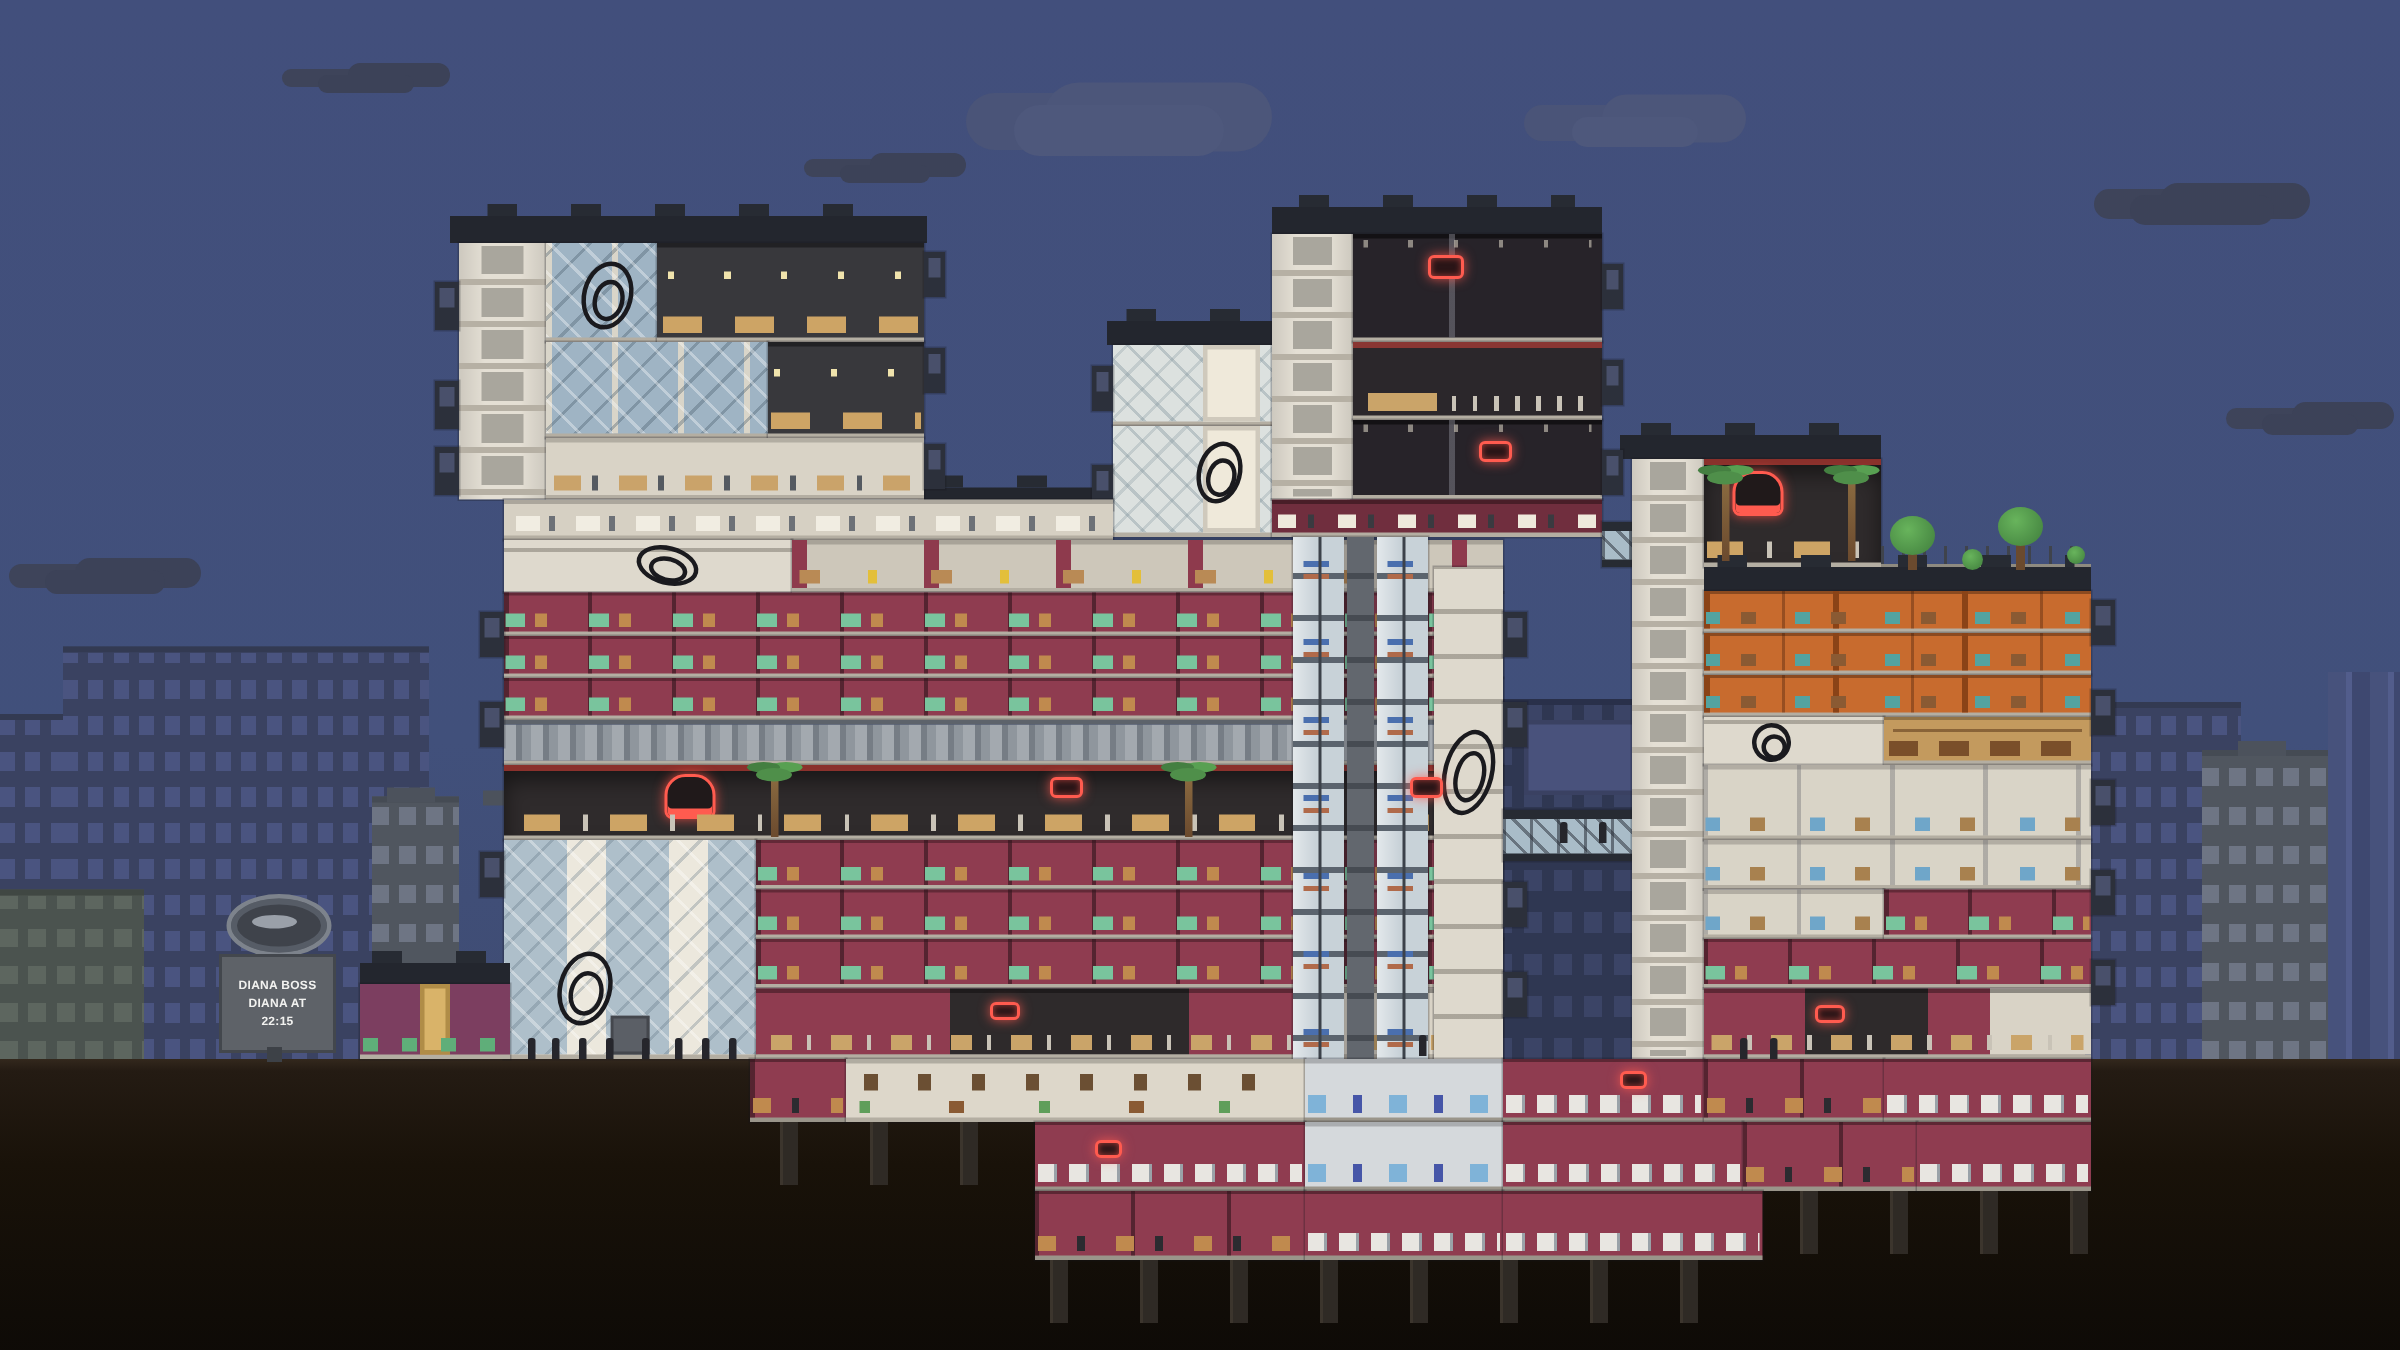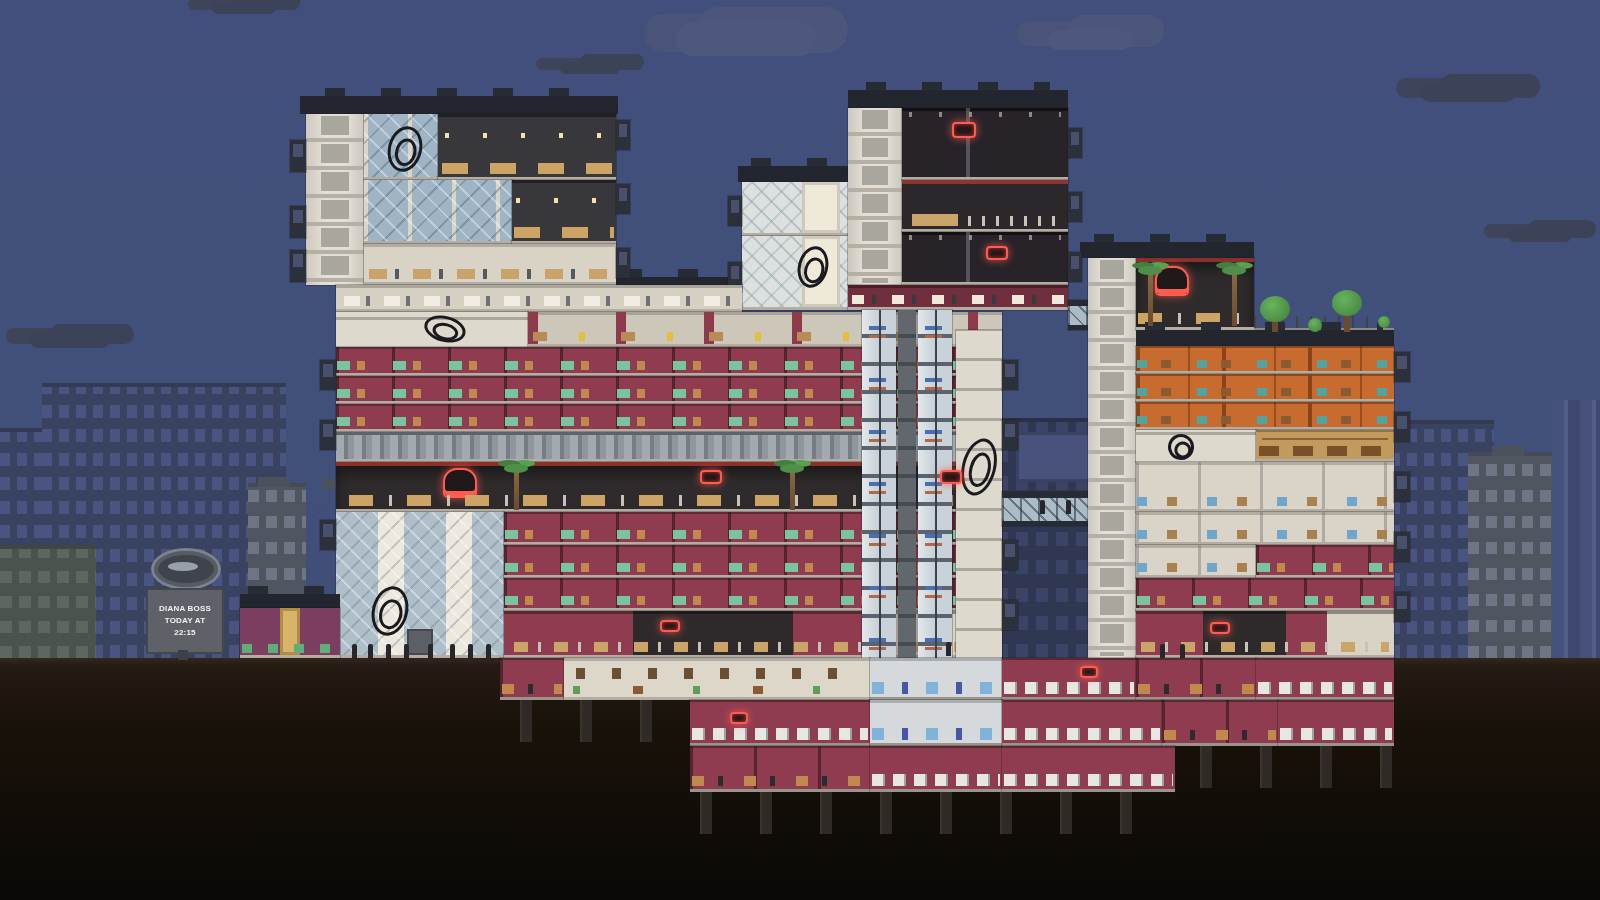--- a/index.html
+++ b/index.html
@@ -1,19 +1,19 @@
 <!DOCTYPE html>
 <html><head>
 <meta charset="utf-8">
 <style>
   html,body{margin:0;padding:0;background:#2b3350;}
   #viewport{position:relative;width:1600px;height:900px;overflow:hidden;
     background:linear-gradient(180deg,#424f7c 0%,#41507b 55%,#3f4c73 78%,#3d4a70 100%);
     font-family:"Liberation Sans",sans-serif;}
-  #scene{position:absolute;inset:0;}
+  #scene{position:absolute;inset:0;margin-top:48px;}
   .blk,.cloud,.d-spiral,.d-palm,.d-tree,.d-shrub,.d-neon,.fig,.pillar{position:absolute;box-sizing:border-box;}
   .blk{outline:1px solid rgba(20,22,30,.28);}
 
   
   .k-bg-navy{background-color:#3a4261;border-top:4px solid #333a52;outline:none;
     background-image:repeating-linear-gradient(90deg,transparent 0 10px,#3a4261 10px 17px),
       repeating-linear-gradient(0deg,#4a5480 0 13px,#3a4261 13px 24px);}
   .k-bg-gray{background-color:#50565f;border-top:4px solid #454b54;outline:none;
     background-image:repeating-linear-gradient(90deg,transparent 0 11px,#50565f 11px 18px),
       repeating-linear-gradient(0deg,#6e7584 0 12px,#50565f 12px 26px);}
@@ -360,19 +360,19 @@
       <div class="fig" style="left: 486px; top: 644px;"></div>
       <div class="fig" style="left: 946px; top: 642px;"></div>
       <div class="fig" style="left: 1160px; top: 644px;"></div>
       <div class="fig" style="left: 1180px; top: 644px;"></div>
       <div class="fig" style="left: 1040px; top: 500px;"></div>
       <div class="fig" style="left: 1066px; top: 500px;"></div>
       <div id="billboard">
       <div class="bb-topper"></div>
       <div class="bb-board">
         <span>DIANA BOSS</span>
-        <span>TODAY AT</span>
+        <span>DIANA AT</span>
         <span>22:15</span>
       </div>
       <div class="bb-pole"></div>
     </div>
     </div>
 </div>
 
 </body></html>

